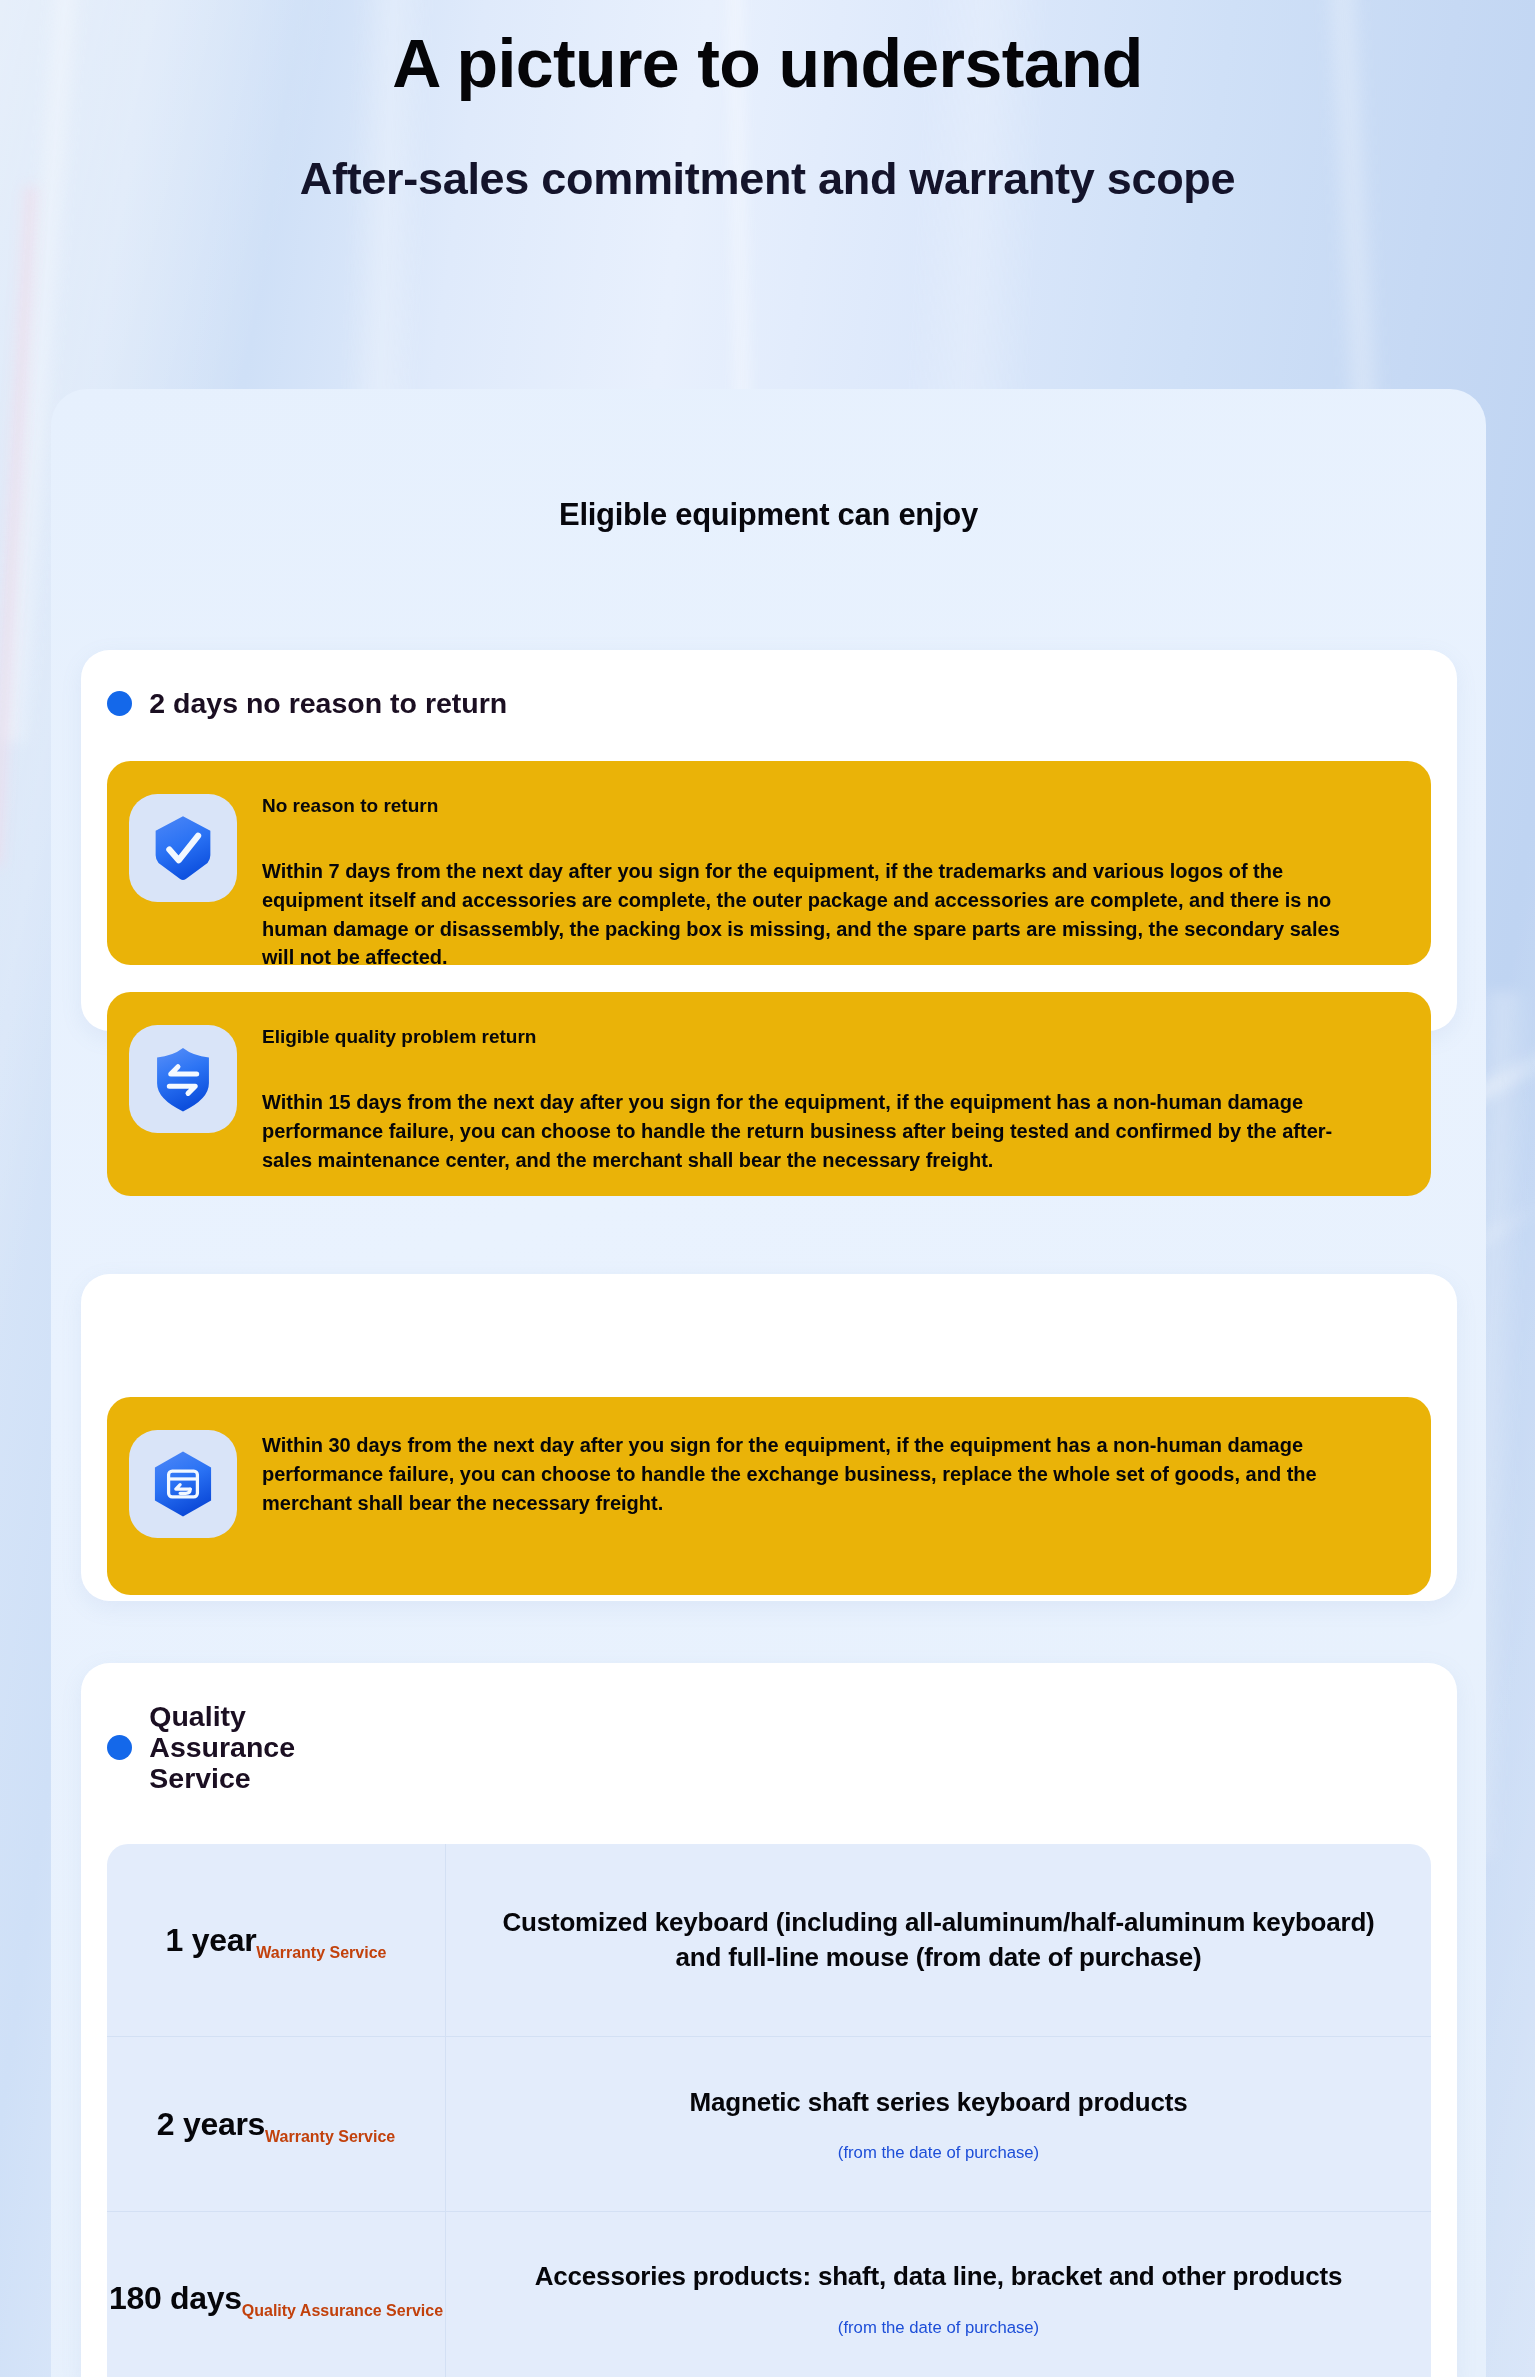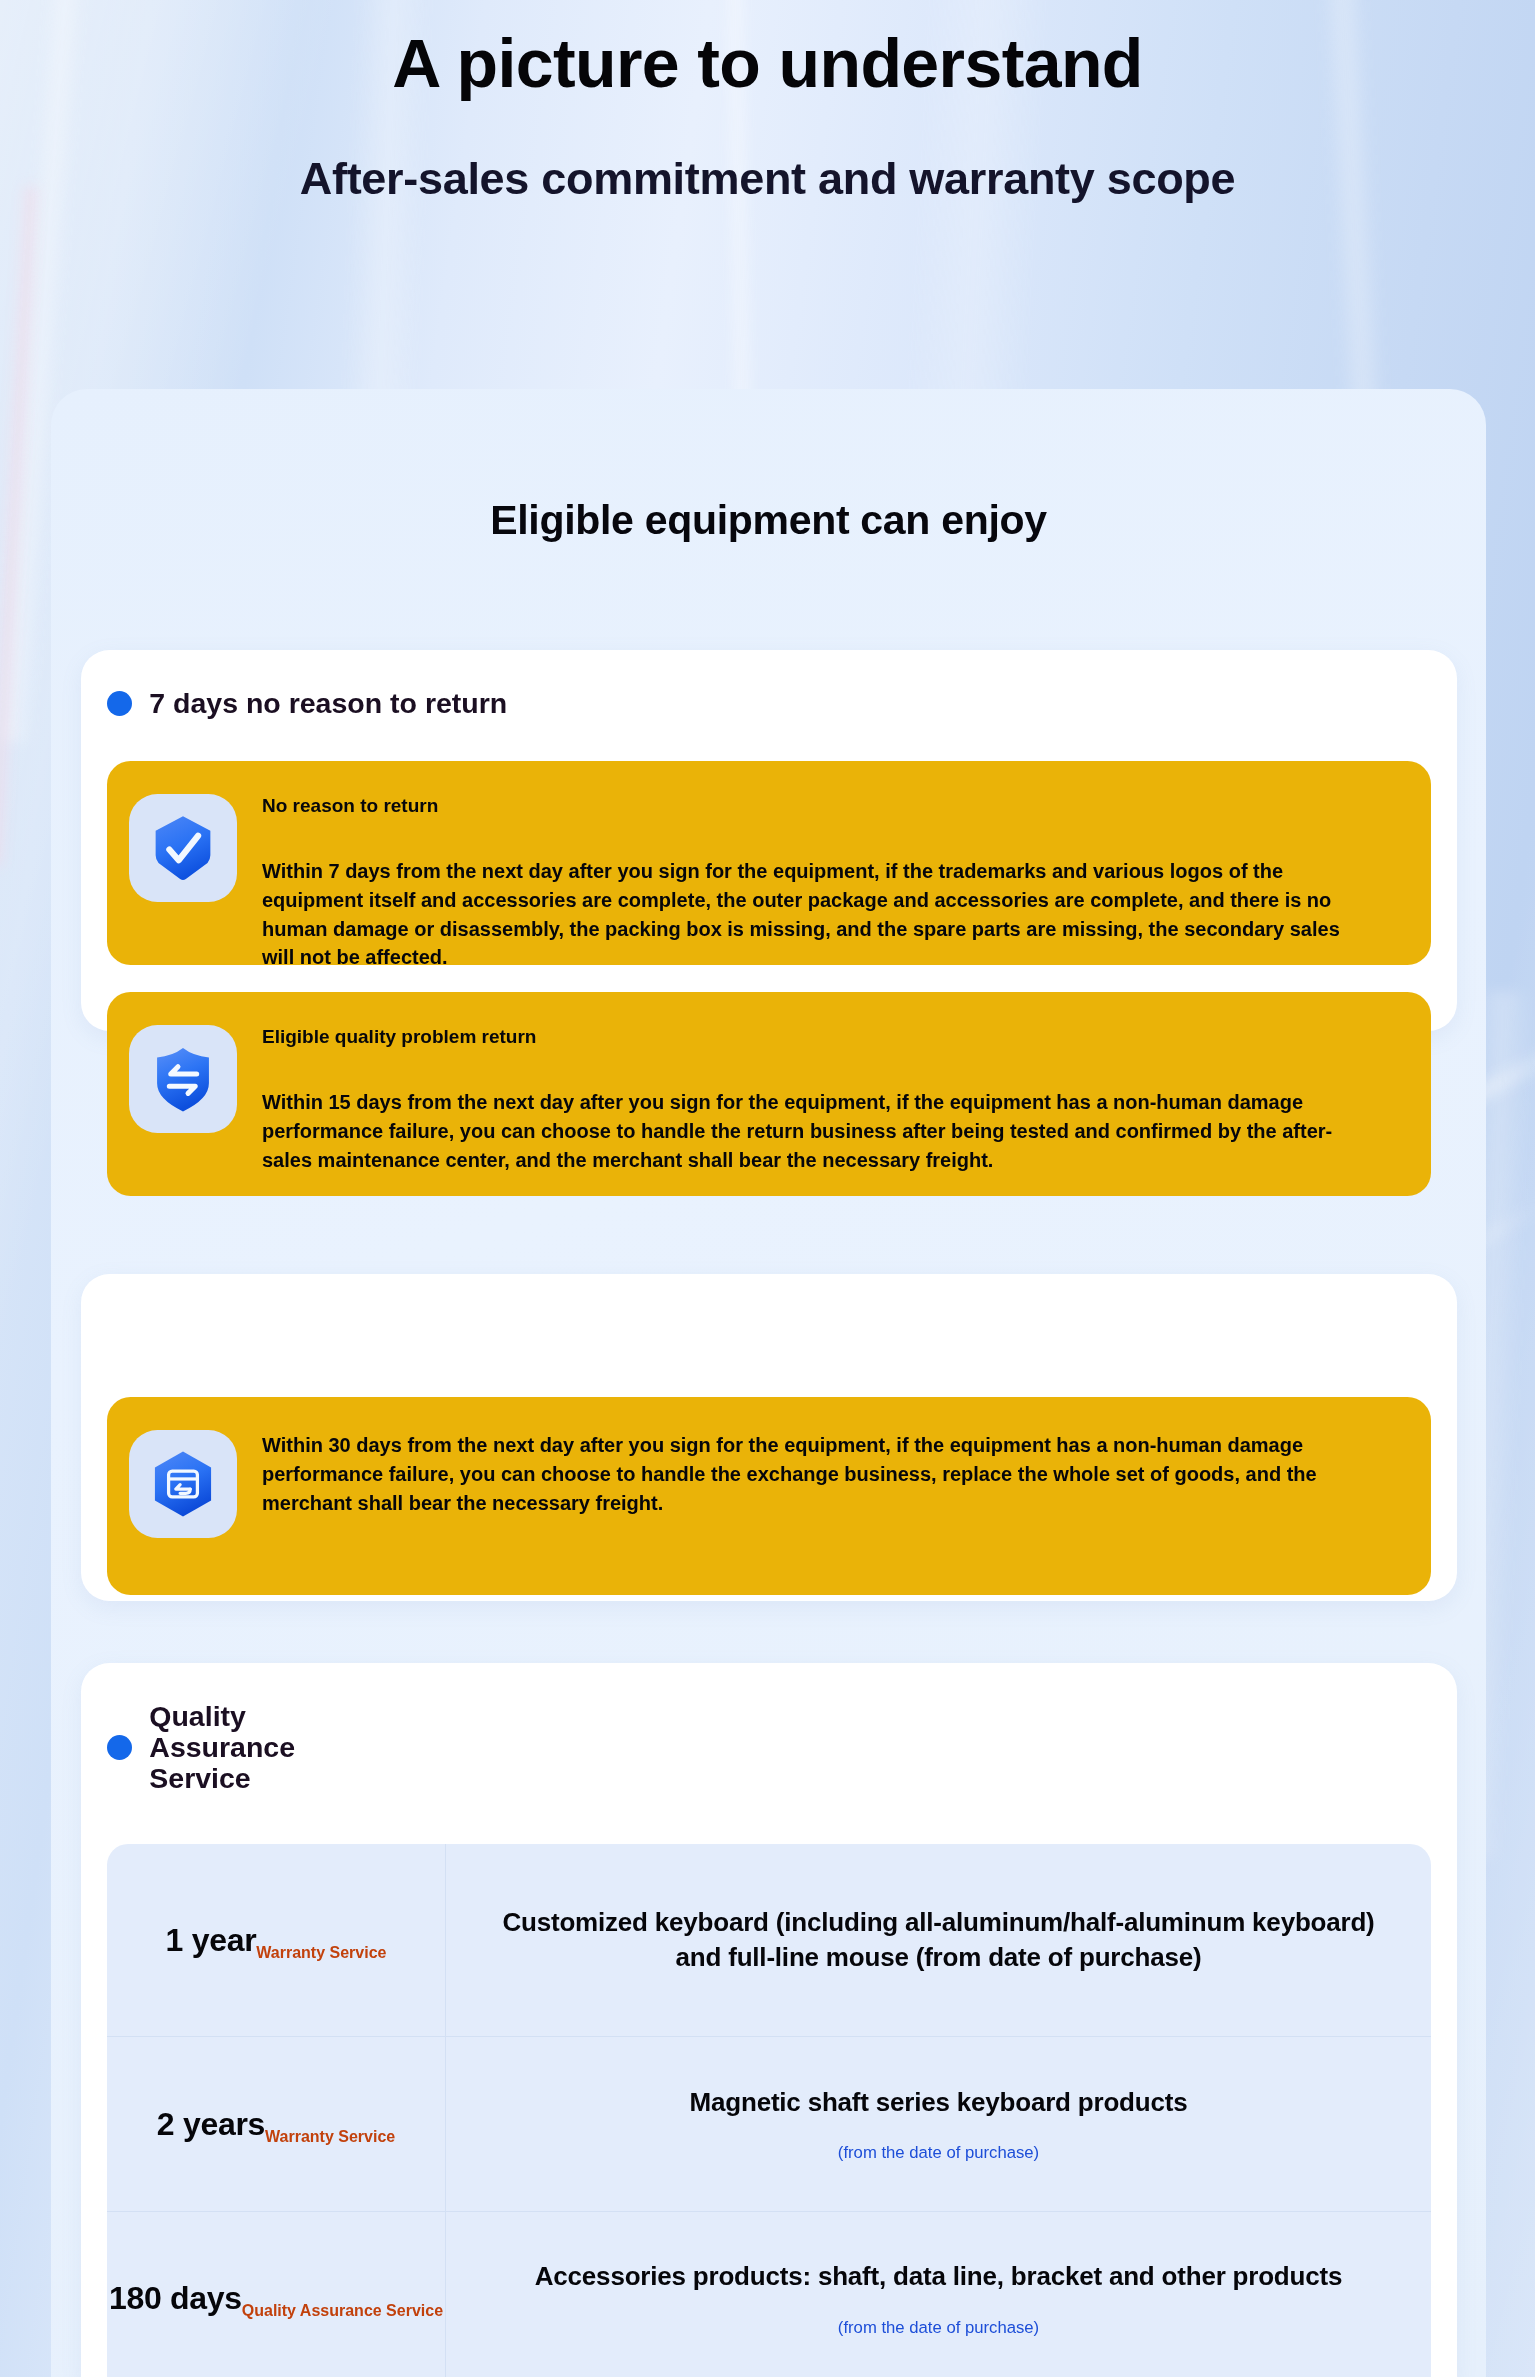--- a/index.html
+++ b/index.html
@@ -79,21 +79,21 @@
     top: 389px;
     width: 1435px;
     height: 1989px;
     background: linear-gradient(160deg, #e6f0fd 0%, #e9f2fe 40%, #e6f0fc 100%);
     border-radius: 36px 36px 0 0;
     overflow: hidden;
   }
 
   .panel-title {
     text-align: center;
-    font-size: 41px;
+    font-size: 31px;
     font-weight: 700;
     color: #07070d;
     margin-top: 108px;
     letter-spacing: -0.3px;
   }
 
   
   .card {
     position: absolute;
     left: 30px;
@@ -253,21 +253,21 @@
 <h2 class="page-subtitle">After-sales commitment and warranty scope</h2>
 
 <div class="panel">
 
   <div class="panel-title">Eligible equipment can enjoy</div>
 
   <div class="card card-a">
 
     <div class="sec-head">
       <span class="bullet"></span>
-      <span class="sec-title">7 days no reason to return</span>
+      <span class="sec-title">2 days no reason to return</span>
     </div>
 
     <div class="tile tile-1">
       <div class="icon-wrap">
         <svg viewBox="0 0 100 100" xmlns="http://www.w3.org/2000/svg">
           <defs>
             <linearGradient id="gA" x1="0" y1="0" x2="0.4" y2="1">
               <stop offset="0%" stop-color="#4d87f7"></stop>
               <stop offset="55%" stop-color="#2a72f4"></stop>
               <stop offset="100%" stop-color="#0f52e0"></stop>

